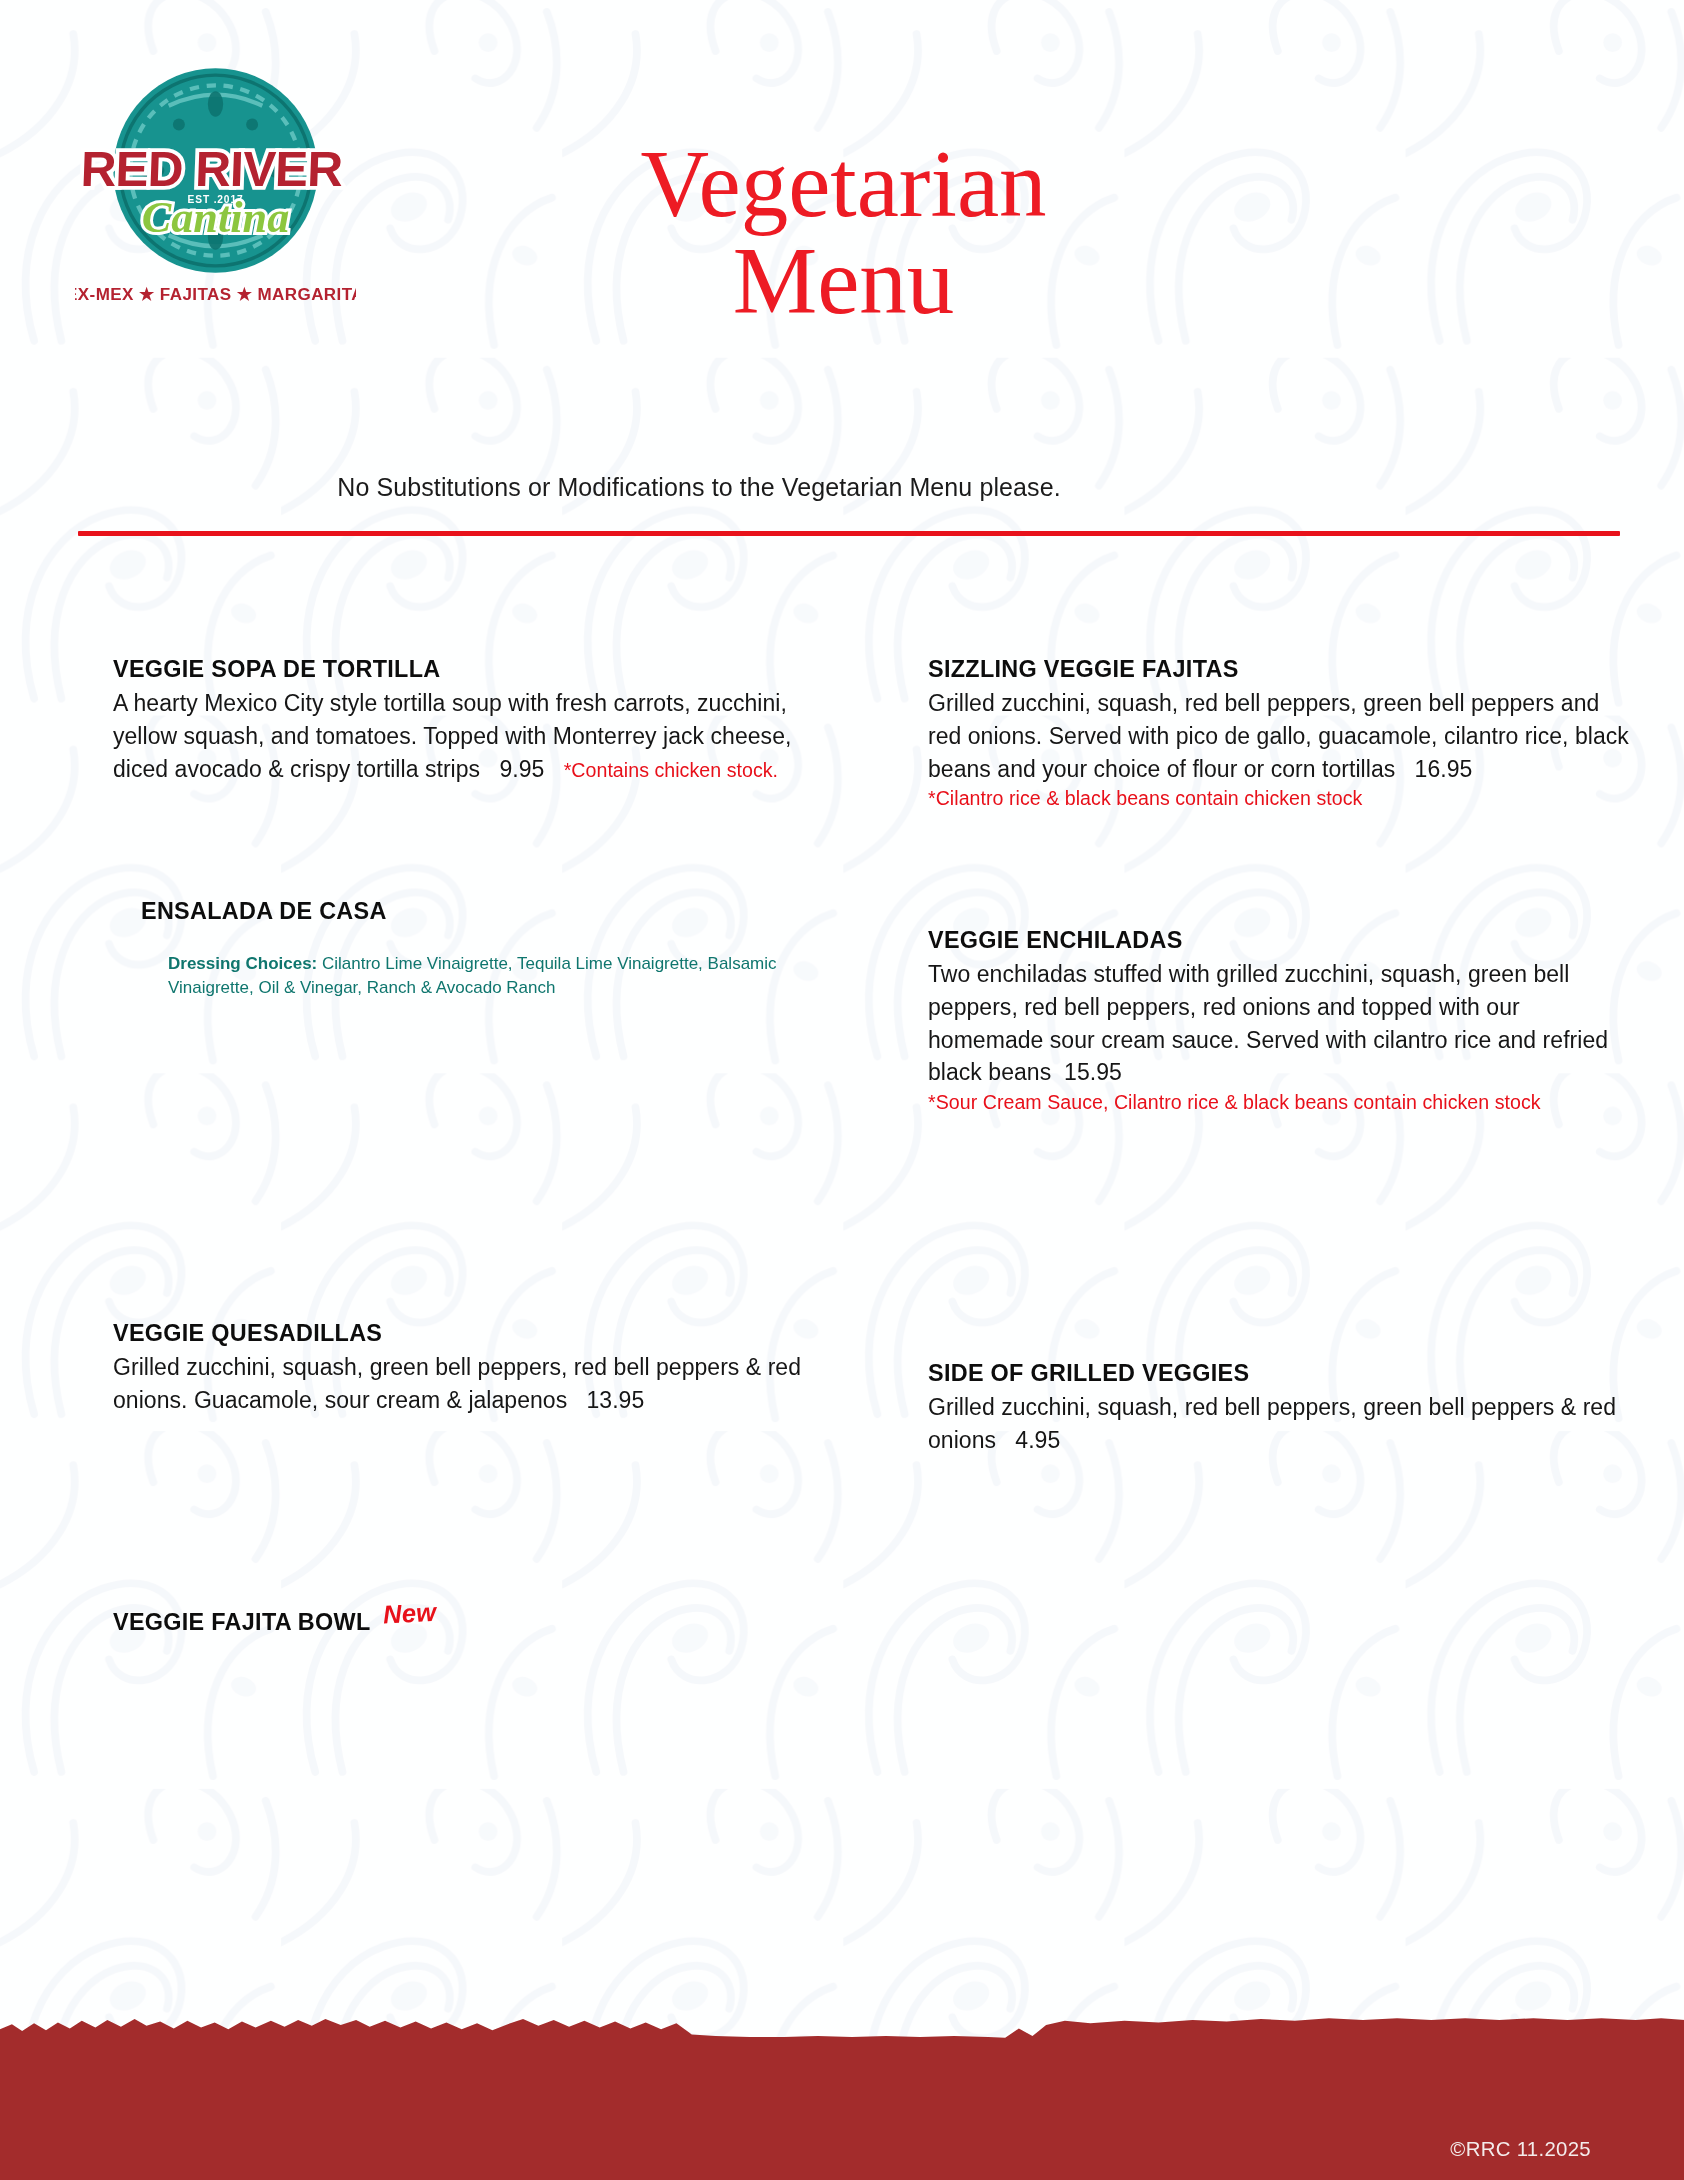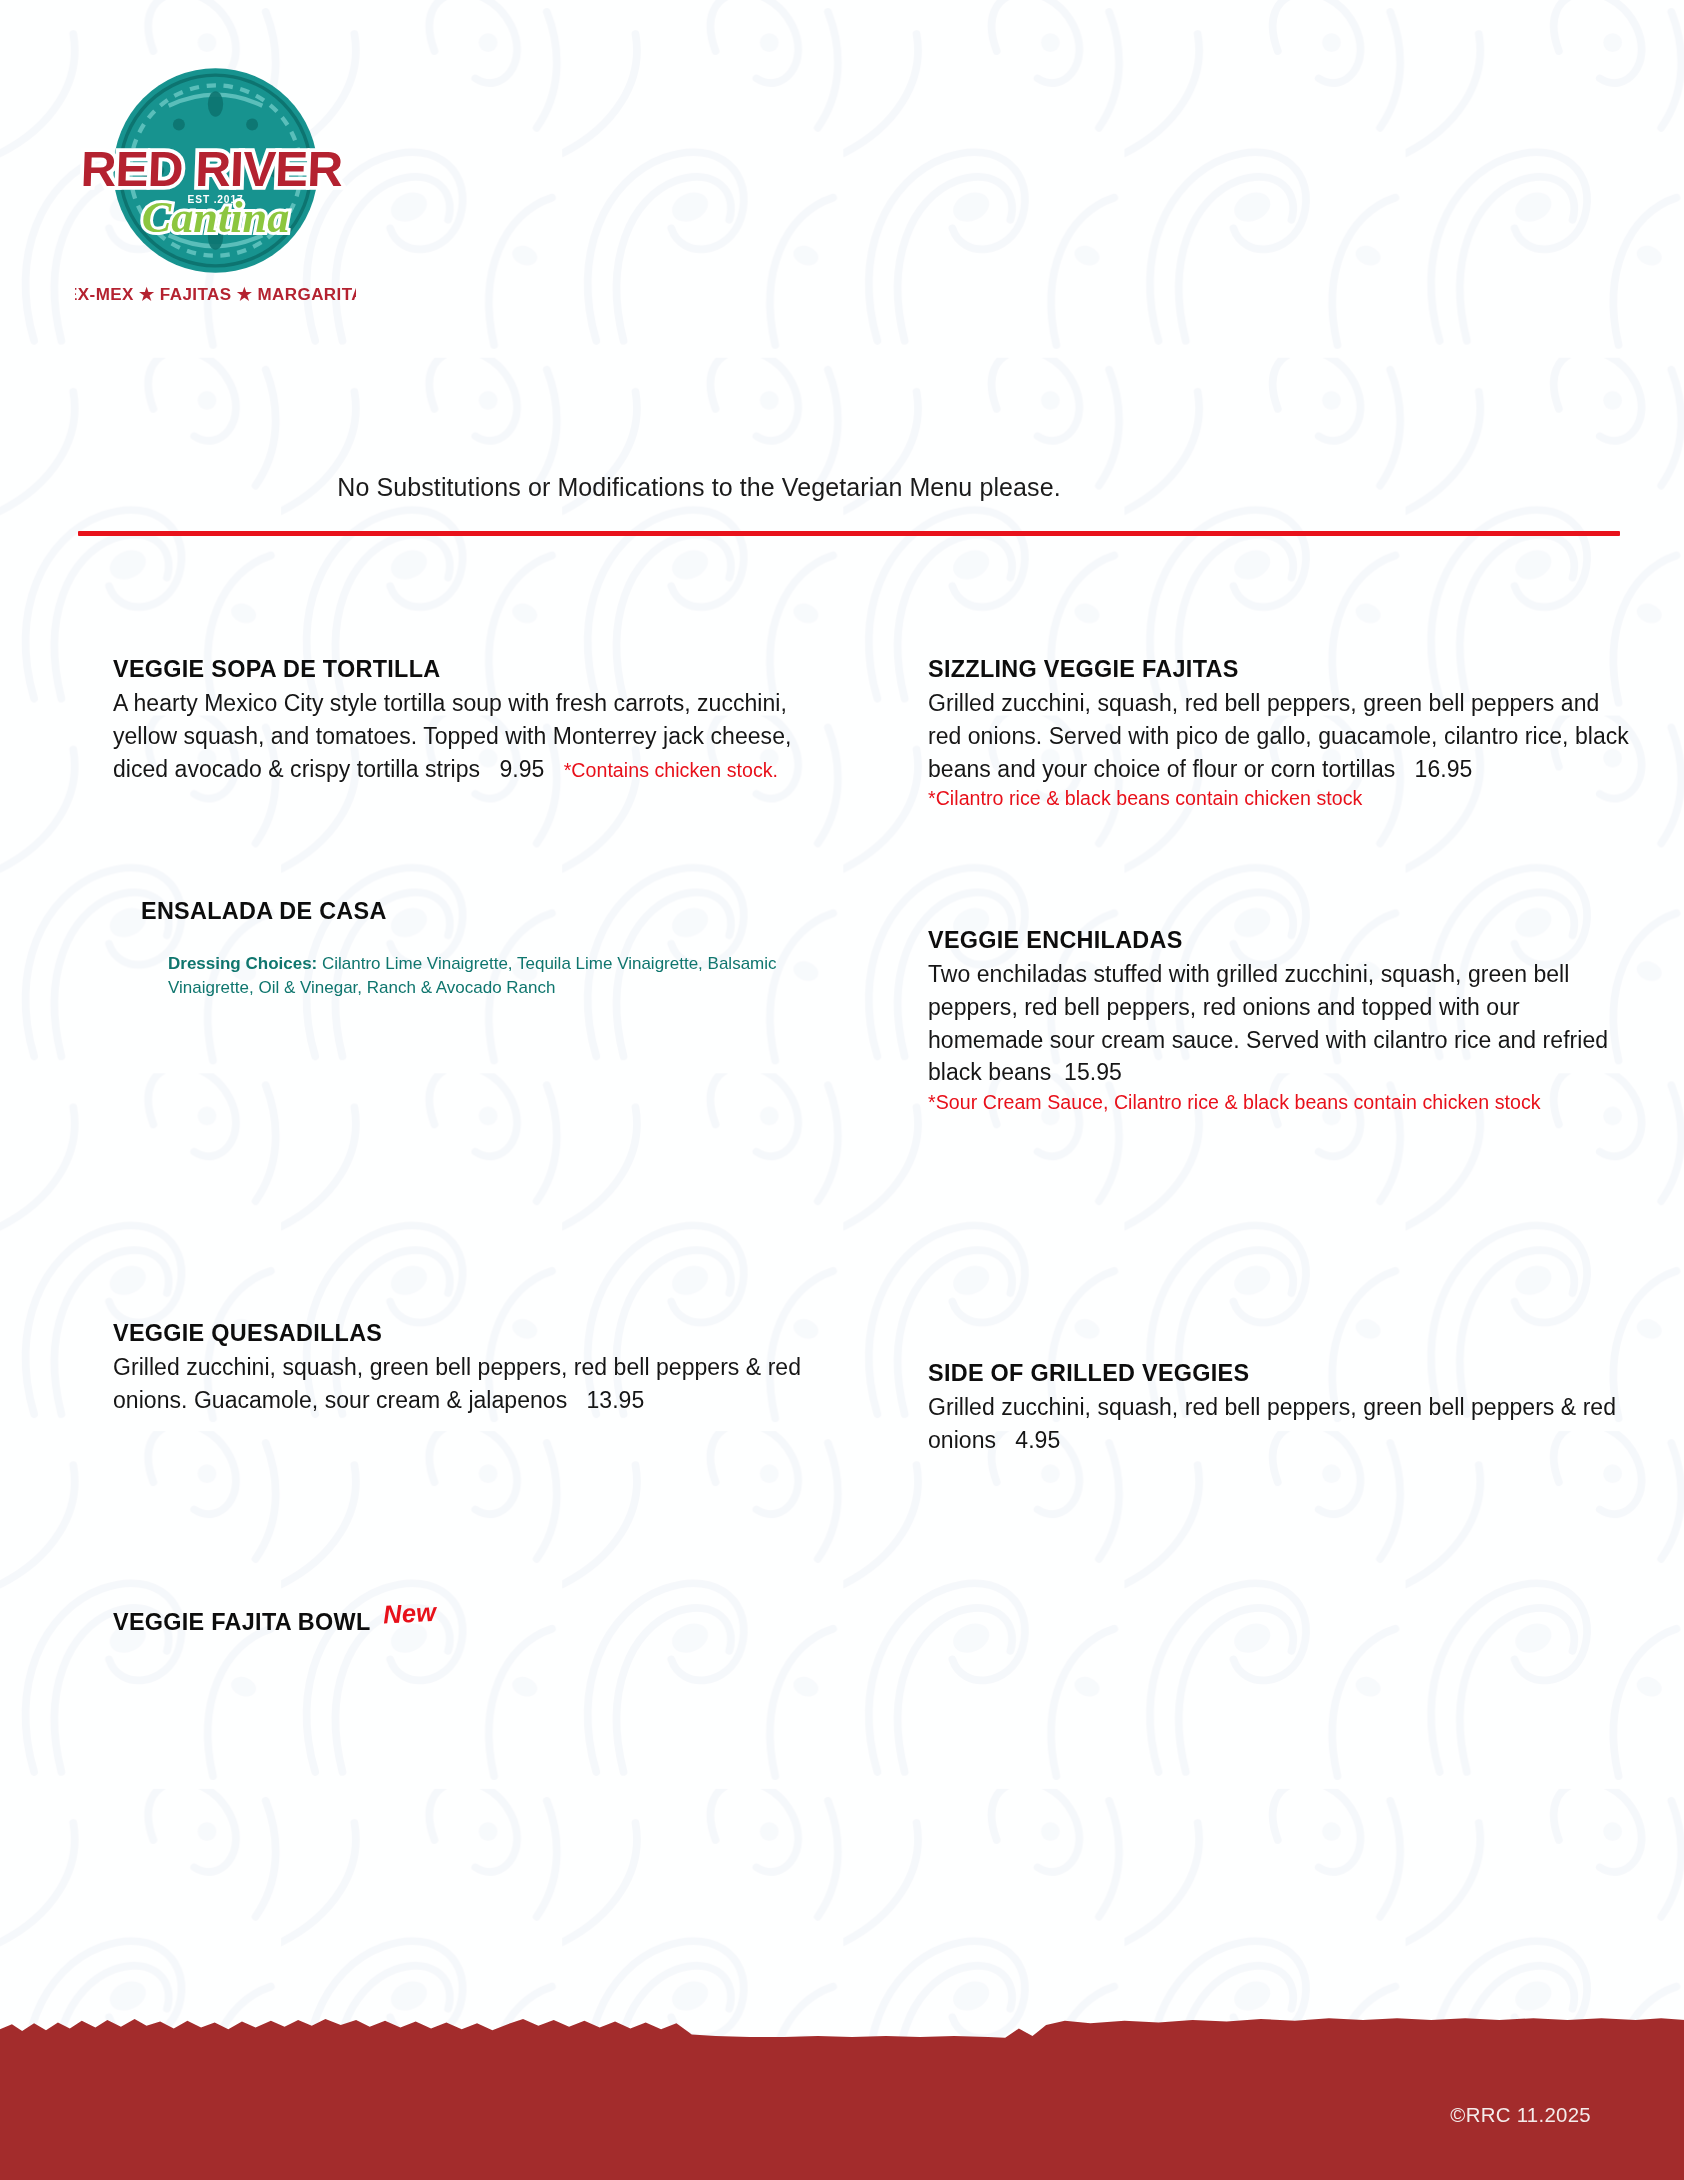--- a/index.html
+++ b/index.html
@@ -153,21 +153,21 @@
     bottom: 0;
     width: 1685px;
     height: 179px;
     pointer-events: none;
   }
   #footer-band svg { display: block; width: 1685px; height: 179px; }
 
   #copyright {
     position: absolute;
     right: 94px;
-    bottom: 54px;
+    bottom: 20px;
     color: #f4eceb;
     font-size: 20.4px;
     letter-spacing: 0.3px;
   }
 </style>
 </head>
 <body>
 
 <div id="page">
 
@@ -221,20 +221,24 @@
       </g>
       <text x="165" y="176" text-anchor="middle" font-family="Liberation Sans, sans-serif" font-size="12" font-weight="bold" fill="#ffffff" letter-spacing="1">EST .2017</text>
       <text x="165" y="210" text-anchor="middle" font-family="Liberation Serif, serif" font-size="52" font-style="italic" font-weight="bold" fill="#8CC63F" stroke="#ffffff" stroke-width="7" paint-order="stroke">Cantina</text>
 
       <g font-family="Liberation Sans, sans-serif" font-size="20" font-weight="bold" fill="#B42230">
         <text x="165" y="290" text-anchor="middle" letter-spacing="0.5">TEX-MEX ★ FAJITAS ★ MARGARITAS</text>
       </g>
     </svg>
   </div>
 
+  <div id="menu-title">
+    <div>Vegetarian</div>
+    <div>Menu</div>
+  </div>
 
   <div id="no-subs">No Substitutions or Modifications to the Vegetarian Menu please.</div>
   <div id="divider"></div>
 
   <div id="menu-cols">
 
     <div class="col" id="col-left">
 
       <div class="item" style="top:0px;">
         <div class="item-name">VEGGIE SOPA DE TORTILLA</div>

